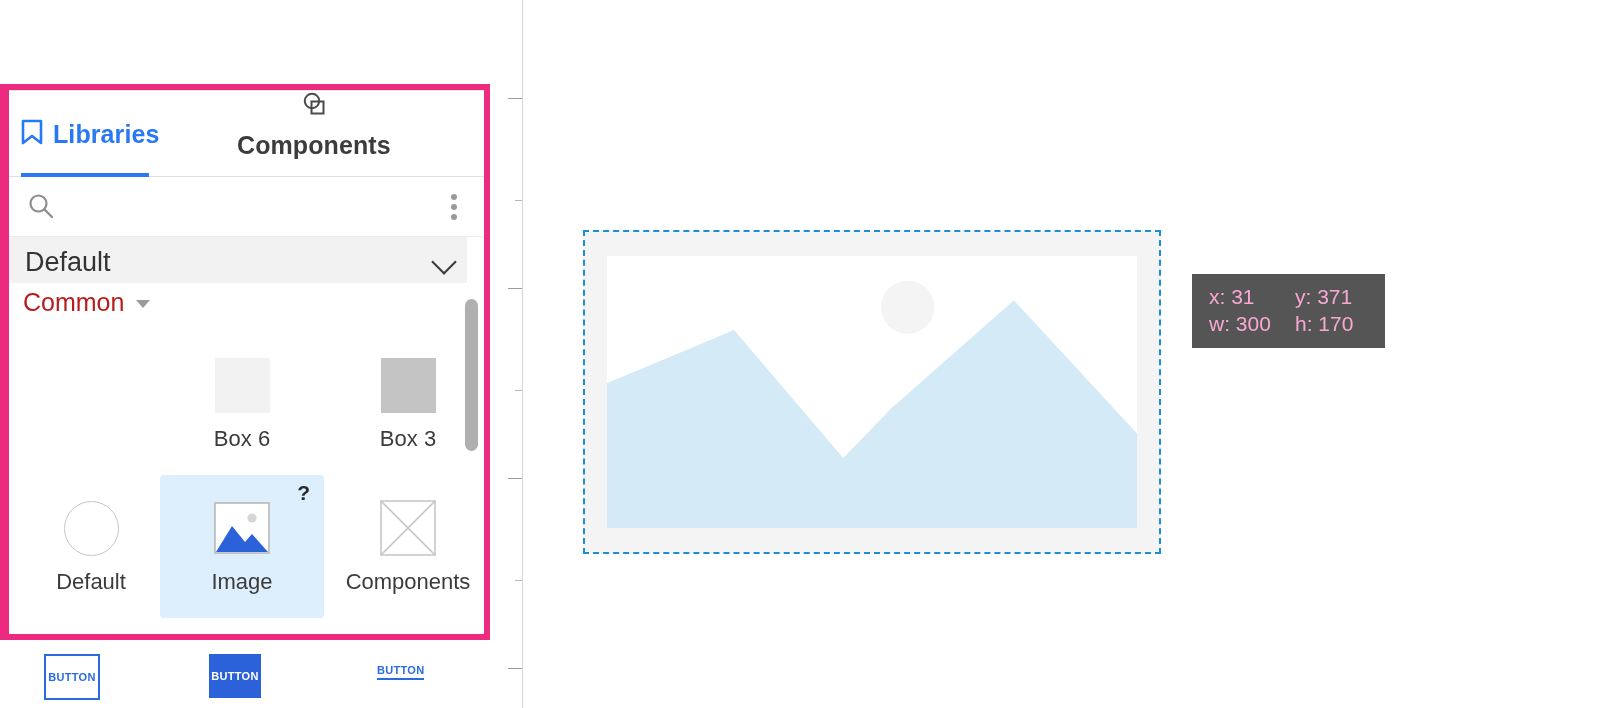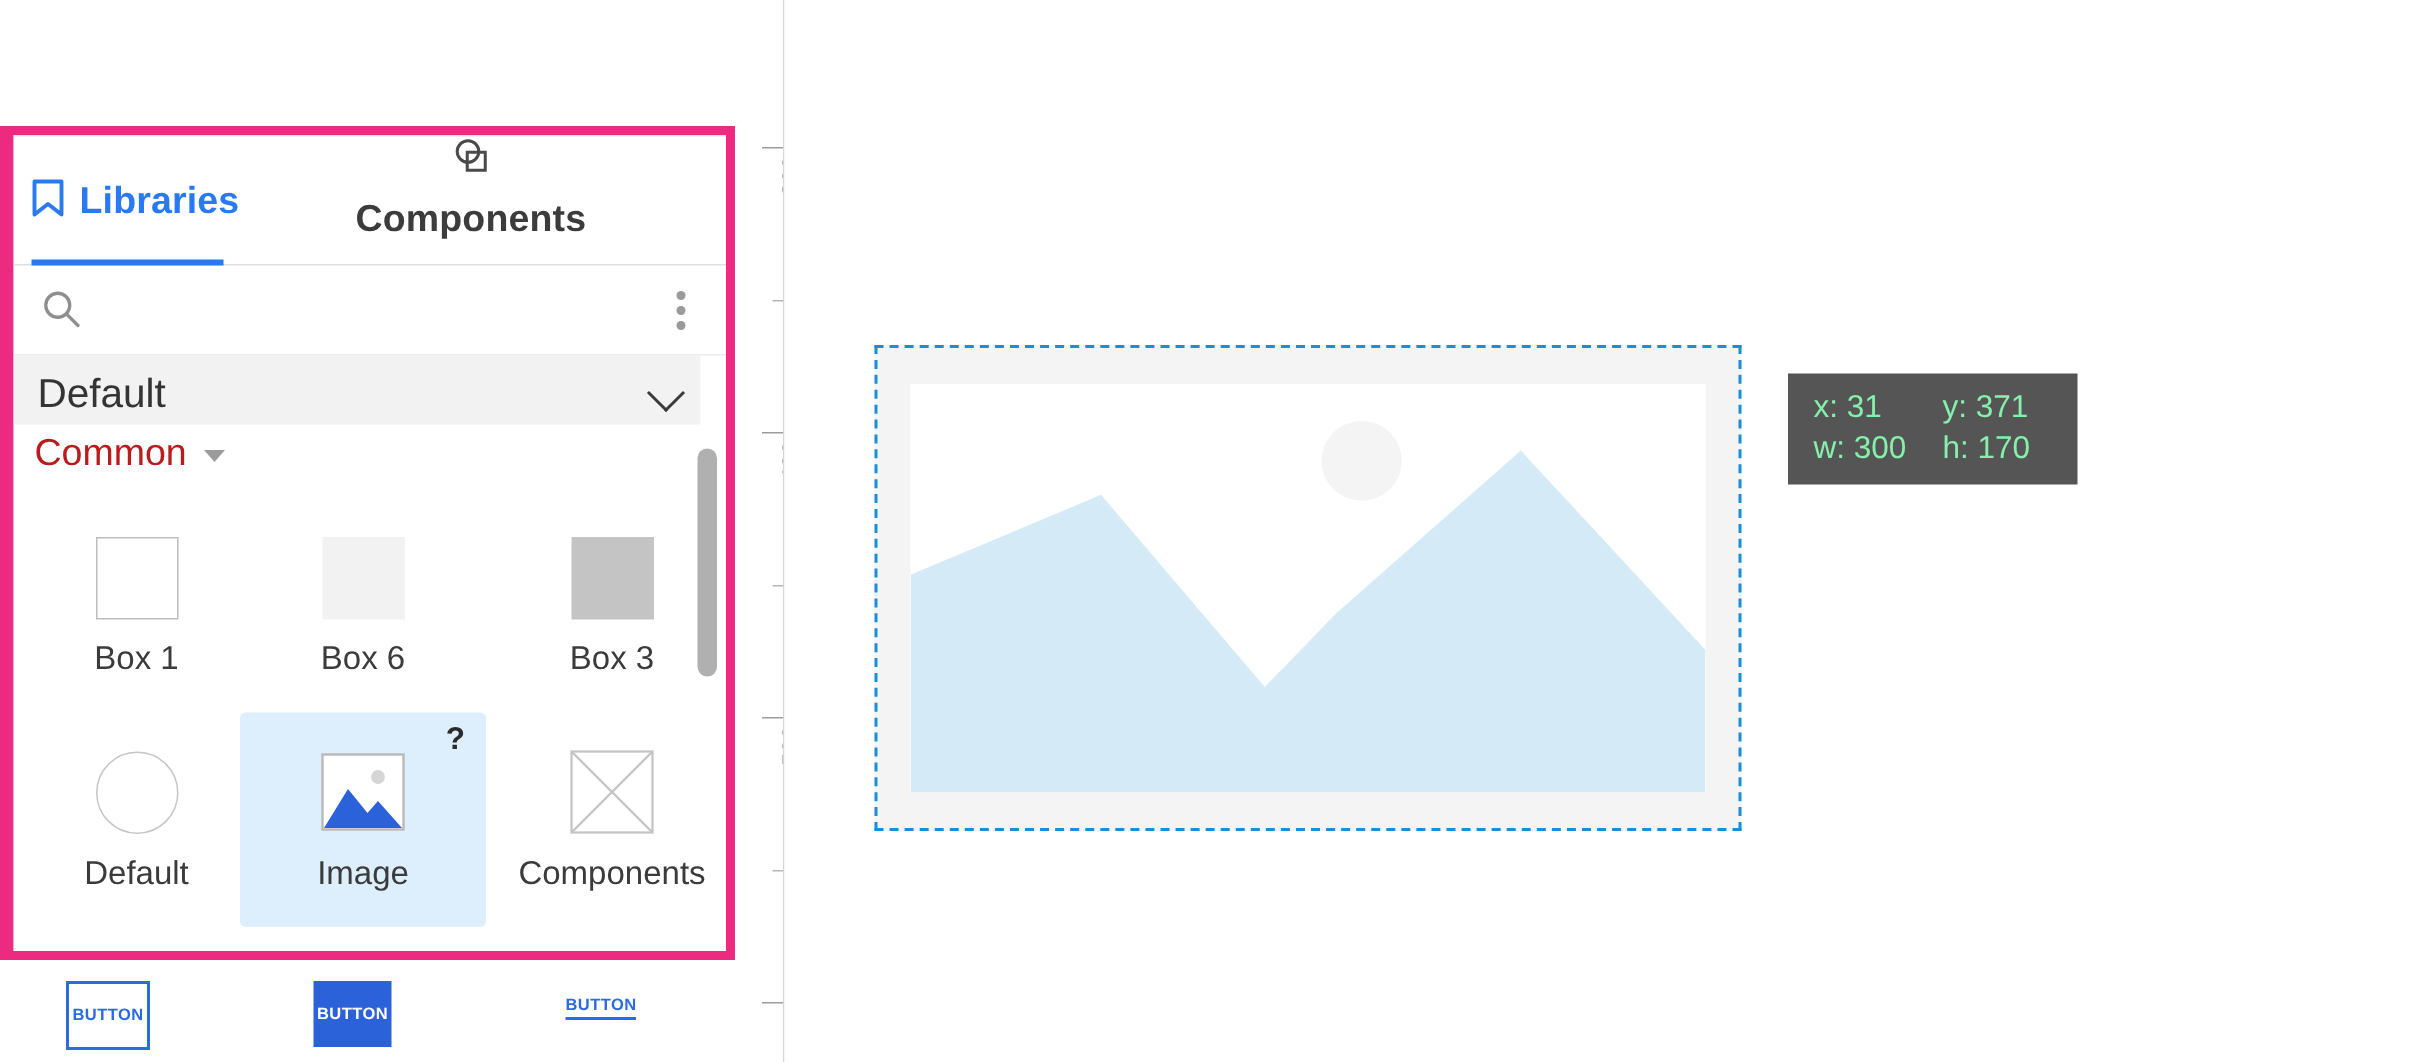--- a/index.html
+++ b/index.html
@@ -360,23 +360,23 @@
     position: absolute;
     left: 0; top: 0;
     width: 100%; height: 100%;
     display: block;
   }
 
   
   #size-tip {
     position: absolute;
     left: 669px;
-    top: 249px;
+    top: 274px;
     background: #555555;
-    color: #86efac;
+    color: #f9a8d4;
     padding: 9px 17px 11px 17px;
     box-sizing: border-box;
     width: 193px;
   }
   .tip-line {
     display: flex;
     font-size: 21px;
     line-height: 27px;
     white-space: nowrap;
   }
@@ -449,26 +449,20 @@
 
     <div class="group-head">
       <span class="group-title">Common</span>
       <span class="caret-down"></span>
     </div>
 
     <div class="grid">
 
       <div class="grid-row">
 
-        <div class="cell c0">
-          <div class="cell-art">
-            <div class="sq-outline"></div>
-          </div>
-          <div class="cell-label">Box 1</div>
-        </div>
 
         <div class="cell c1">
           <div class="cell-art">
             <div class="sq-light"></div>
           </div>
           <div class="cell-label">Box 6</div>
         </div>
 
         <div class="cell c2">
           <div class="cell-art">

